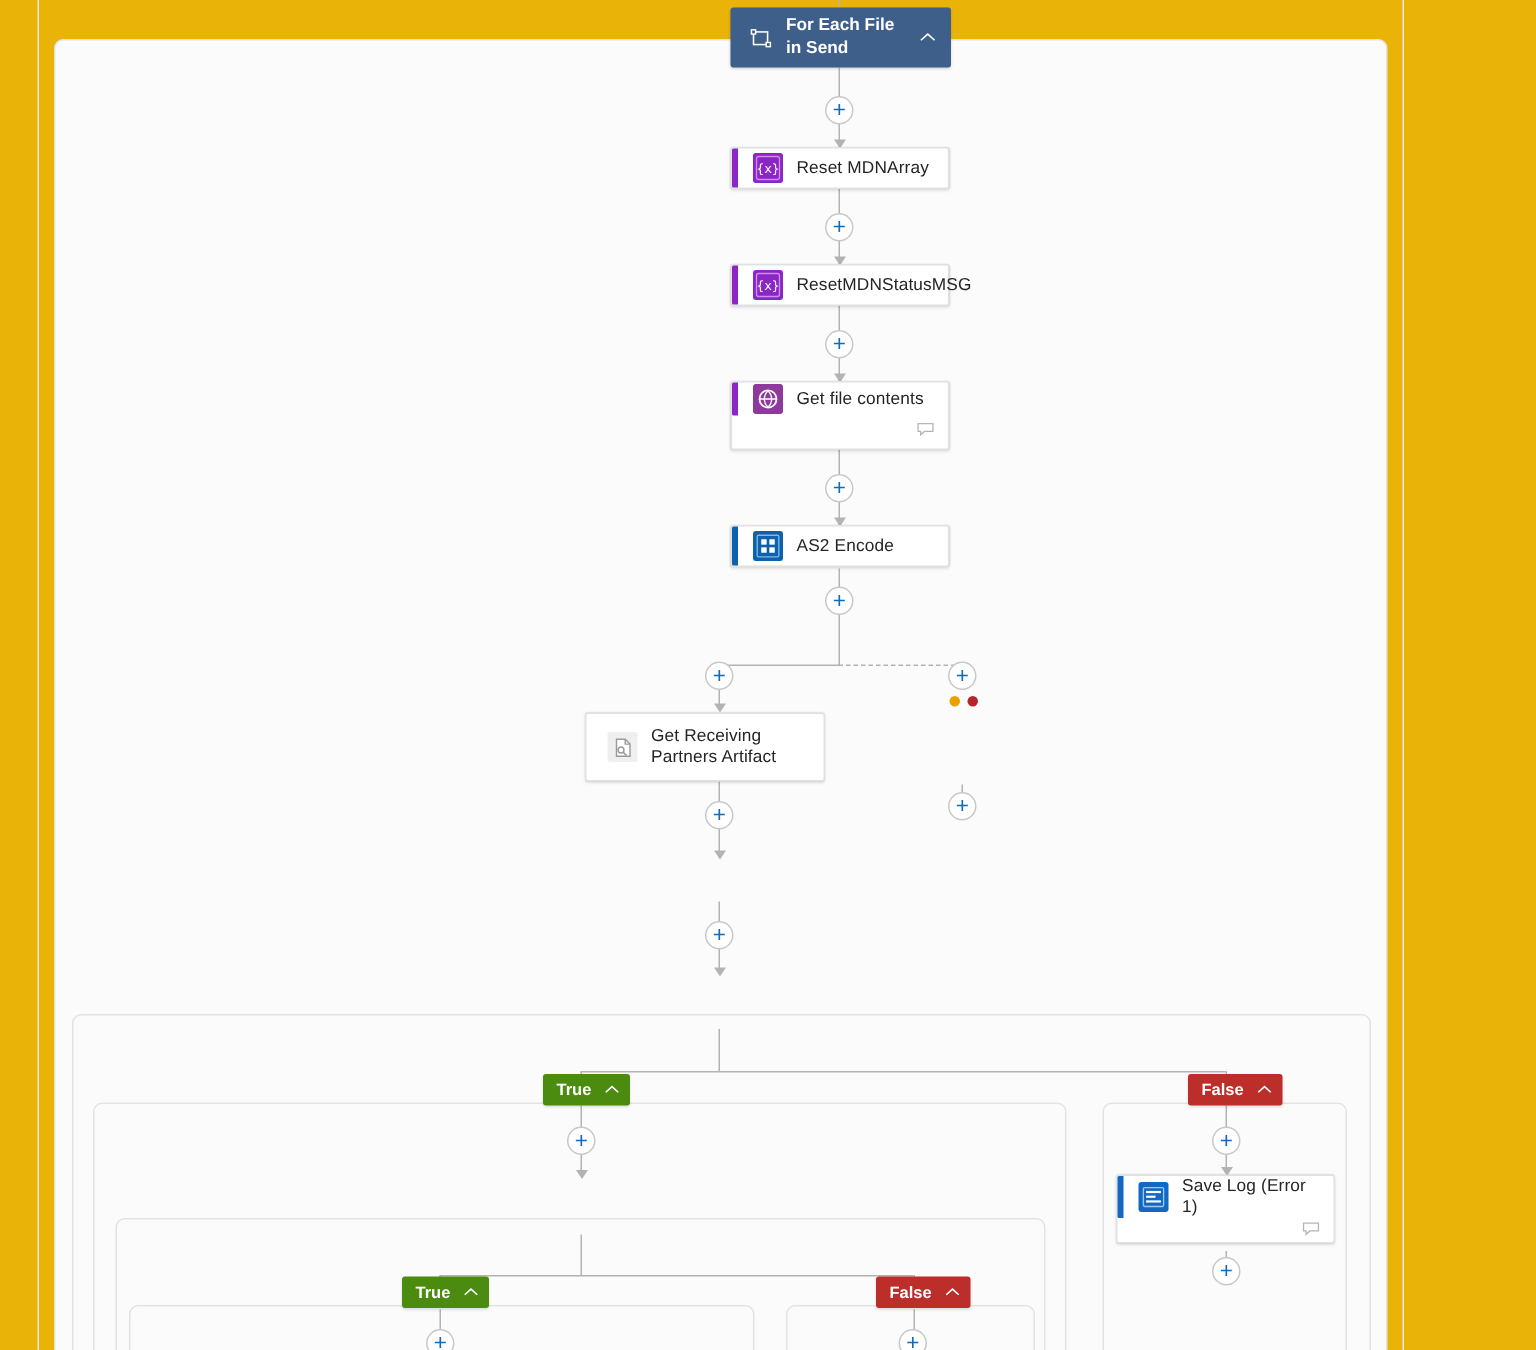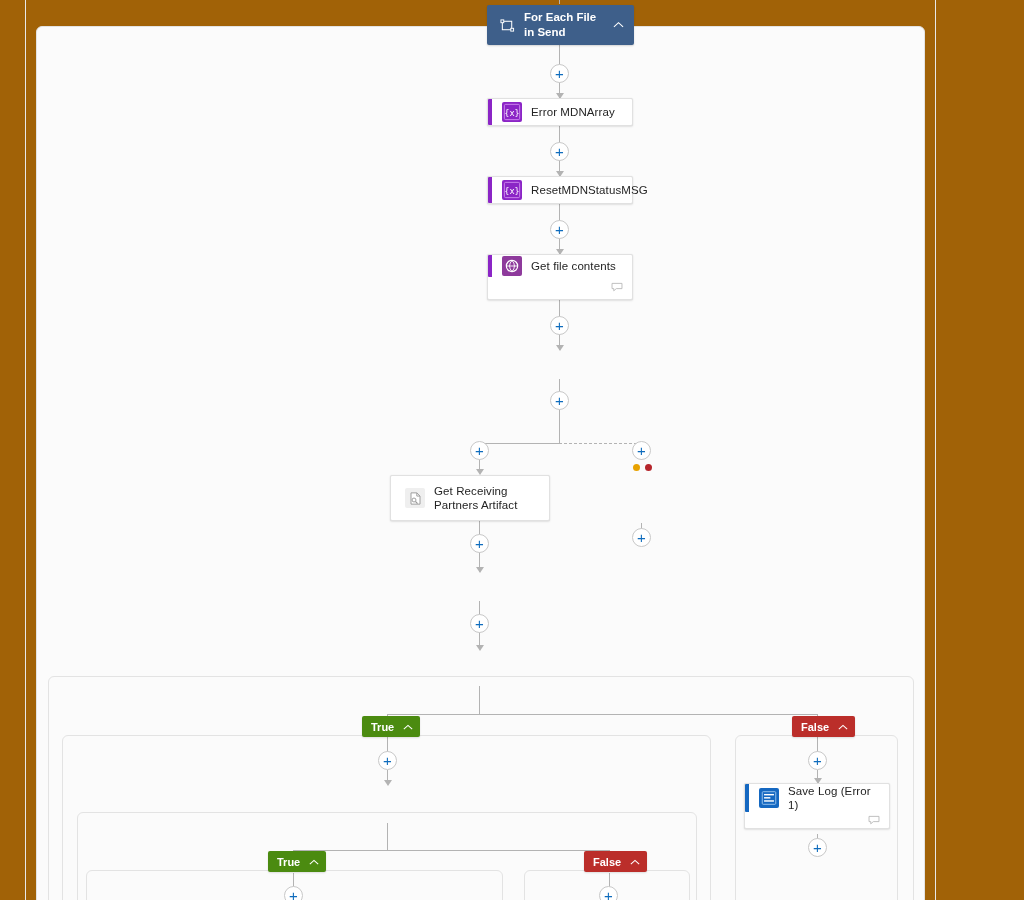--- a/index.html
+++ b/index.html
@@ -7,21 +7,21 @@
   html, body {
     margin: 0; padding: 0;
     width: 1024px; height: 900px;
     background: #ffffff;
     font-family: "Liberation Sans", "DejaVu Sans", sans-serif;
     overflow: hidden;
   }
   #canvas {
     position: relative;
     width: 1024px; height: 900px;
-    background: #a16207;
+    background: #eab308;
     overflow: hidden;
   }
 
   
   .scope-box {
     position: absolute;
     background: #fbfbfb;
     border: 1px solid #e3e3e3;
     border-radius: 6px;
     box-shadow: 0 0 0 0 rgba(0,0,0,0);
@@ -336,21 +336,21 @@
 
   <div class="card" style="left:487px; top:98px; width:146px; height:28px;">
     <div class="card-main">
       <div class="accent" style="background:#8b25c6;"></div>
       <div class="card-icon" style="background:#8b25c6;">
         <svg width="18" height="18" viewBox="0 0 20 20">
           <rect x="1.5" y="1.5" width="17" height="17" rx="1.5" fill="none" stroke="#d18cf0" stroke-width="1"></rect>
           <text x="10" y="14" font-size="9.5" fill="#ffffff" text-anchor="middle" font-family="DejaVu Sans Mono, monospace">{x}</text>
         </svg>
       </div>
-      <span class="card-title">Error MDNArray</span>
+      <span class="card-title">Reset MDNArray</span>
     </div>
   </div>
 
   <div class="card" style="left:487px; top:176px; width:146px; height:28px;">
     <div class="card-main">
       <div class="accent" style="background:#8b25c6;"></div>
       <div class="card-icon" style="background:#8b25c6;">
         <svg width="18" height="18" viewBox="0 0 20 20">
           <rect x="1.5" y="1.5" width="17" height="17" rx="1.5" fill="none" stroke="#d18cf0" stroke-width="1"></rect>
           <text x="10" y="14" font-size="9.5" fill="#ffffff" text-anchor="middle" font-family="DejaVu Sans Mono, monospace">{x}</text>
@@ -373,20 +373,35 @@
     </div>
     <div class="card-footer">
       <span class="comment-icon">
         <svg width="12" height="11" viewBox="0 0 14 12">
           <path d="M1.2 1.2 h11.6 v6.1 h-6.6 l-3 2.6 v-2.6 h-2 z" fill="none" stroke="#5c5c5c" stroke-width="1"></path>
         </svg>
       </span>
     </div>
   </div>
 
+  <div class="card" style="left:487px; top:350px; width:146px; height:28px;">
+    <div class="card-main">
+      <div class="accent" style="background:#0e62ad;"></div>
+      <div class="card-icon" style="background:#0e62ad;">
+        <svg width="18" height="18" viewBox="0 0 20 20">
+          <rect x="2" y="2" width="16" height="16" rx="1" fill="none" stroke="#7fb6e8" stroke-width="1"></rect>
+          <rect x="5" y="5" width="4" height="4" fill="#ffffff"></rect>
+          <rect x="11" y="5" width="4" height="4" fill="#ffffff"></rect>
+          <rect x="5" y="11" width="4" height="4" fill="#ffffff"></rect>
+          <rect x="11" y="11" width="4" height="4" fill="#ffffff"></rect>
+        </svg>
+      </div>
+      <span class="card-title">AS2 Encode</span>
+    </div>
+  </div>
 
   <div class="card" style="left:390px; top:475px; width:160px; height:46px;">
     <div class="card-main">
       <div class="accent" style="background:transparent;"></div>
       <div class="card-icon" style="background:#efefef;">
         <svg width="15" height="15" viewBox="0 0 16 16">
           <path d="M3.2 2 h6.2 l3.4 3.4 v8.6 h-9.6 z" fill="#ffffff" stroke="#9a9a9a" stroke-width="1"></path>
           <path d="M9.4 2 v3.4 h3.4" fill="none" stroke="#9a9a9a" stroke-width="1"></path>
           <circle cx="6.4" cy="9.6" r="2.1" fill="none" stroke="#9a9a9a" stroke-width="1"></circle>
           <path d="M8 11.2 L10.2 13.4" stroke="#9a9a9a" stroke-width="1.2"></path>

